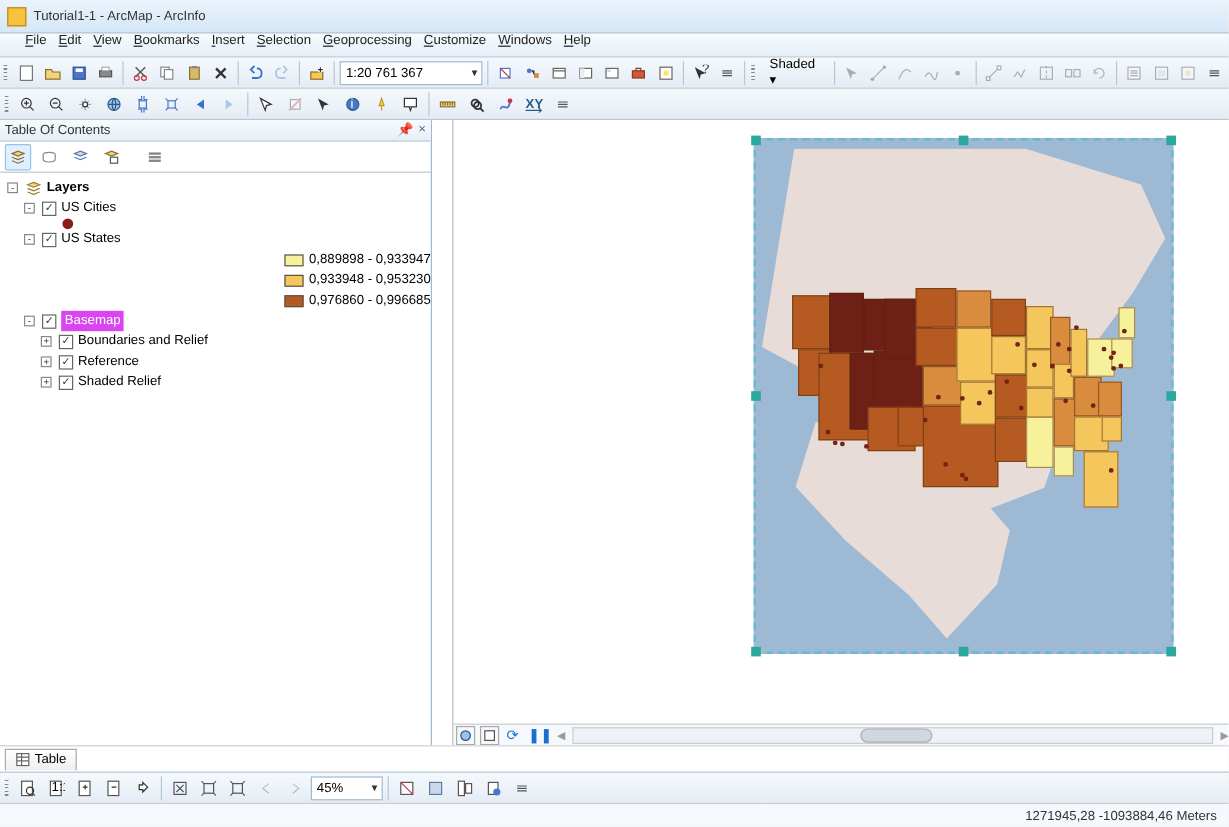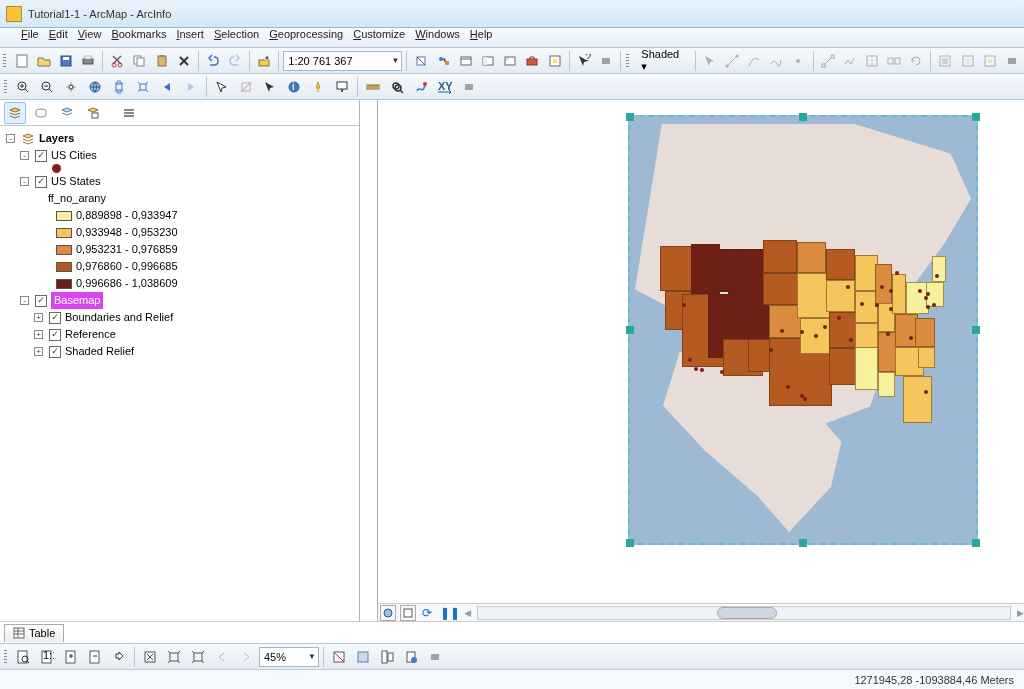--- a/index.html
+++ b/index.html
@@ -28,21 +28,21 @@
   .toc-tabs .tb{width:22px;height:22px;display:flex;align-items:center;justify-content:center;border:1px solid transparent;border-radius:2px;cursor:default;}
   .toc-tabs .tb.active{border-color:#9cc0e6;background:#dfefff;}
   .tree{flex:1;overflow:auto;padding:4px 0 4px 6px;line-height:17px;}
   .node{display:flex;align-items:center;gap:4px;white-space:nowrap;}
   .node .pm{width:9px;height:9px;border:1px solid #888;font-size:8px;line-height:7px;text-align:center;color:#333;margin-right:2px;background:#fff;}
   .node .cb{width:12px;height:12px;border:1px solid #666;background:#fff;display:flex;align-items:center;justify-content:center;}
   .node .cb::after{content:"✓";font-size:9px;color:#333;}
   .node .sw{width:16px;height:10px;border:1px solid #555;}
   .indent1{padding-left:14px;}
   .indent2{padding-left:28px;}
-  .indent3{padding-left:50px;}
+  .indent3{padding-left:50px;justify-content:flex-end;}
   .indent3a{padding-left:42px;}
   .sel-label{background:#d946ef;color:#fff;padding:0 3px;}
   .dot{width:9px;height:9px;background:#8b1c1c;border-radius:50%;margin-left:4px;}
   .layers-ico{width:14px;height:12px; display:inline-block;}
   .layers-ico svg{display:block;}
   .view{flex:1;background:#fff;position:relative;overflow:hidden;display:flex;flex-direction:column;}
   .ruler-h{height:18px;background:#fff;border-bottom:1px solid #aaa;font-size:9px;color:#333;padding-left:20px;letter-spacing:3px;}
   .view-body{flex:1;display:flex;}
   .ruler-v{width:18px;background:#fff;border-right:1px solid #aaa;}
   .canvas{flex:1;background:#fff;position:relative;overflow:hidden;}
@@ -427,20 +427,27 @@
   <div class="btn">
       <svg width="10" height="10">
         <path d="M1 3h8M1 5h8M1 7h8" stroke="#555"></path>
       </svg>
     </div>
 </div>
 
 <div class="main">
 
   <div class="toc">
+    <div class="toc-hdr">
+      <span>Table Of Contents</span>
+      <div class="icons">
+        <span>📌</span>
+        <span>×</span>
+      </div>
+    </div>
     <div class="toc-tabs">
       <div class="tb active">
           <svg width="14" height="14">
             <path d="M2 4l5-2 5 2-5 2z" fill="#f4d479" stroke="#8a6e2f"></path>
             <path d="M2 7l5 2 5-2" fill="none" stroke="#8a6e2f"></path>
             <path d="M2 10l5 2 5-2" fill="none" stroke="#8a6e2f"></path>
           </svg>
         </div>
       <div class="tb">
           <svg width="14" height="14">
@@ -487,42 +494,31 @@
           <span>US Cities</span>
         </div>
       <div class="node indent3a">
           <span class="dot"></span>
         </div>
       <div class="node indent1">
           <span class="pm">-</span>
           <span class="cb"></span>
           <span>US States</span>
         </div>
-      <div class="node indent3a">
-          <span>ff_no_arany</span>
-        </div>
       <div class="node indent3">
           <span class="sw" style="background:#f8f19c"></span>
           <span>0,889898 - 0,933947</span>
         </div>
       <div class="node indent3">
           <span class="sw" style="background:#f4c65c"></span>
           <span>0,933948 - 0,953230</span>
         </div>
       <div class="node indent3">
-          <span class="sw" style="background:#d98b3e"></span>
-          <span>0,953231 - 0,976859</span>
-        </div>
-      <div class="node indent3">
           <span class="sw" style="background:#b55b22"></span>
           <span>0,976860 - 0,996685</span>
-        </div>
-      <div class="node indent3">
-          <span class="sw" style="background:#6e1f16"></span>
-          <span>0,996686 - 1,038609</span>
         </div>
       <div class="node indent1">
           <span class="pm">-</span>
           <span class="cb"></span>
           <span class="sel-label">Basemap</span>
         </div>
       <div class="node indent2">
           <span class="pm">+</span>
           <span class="cb"></span>
           <span>Boundaries and Relief</span>

